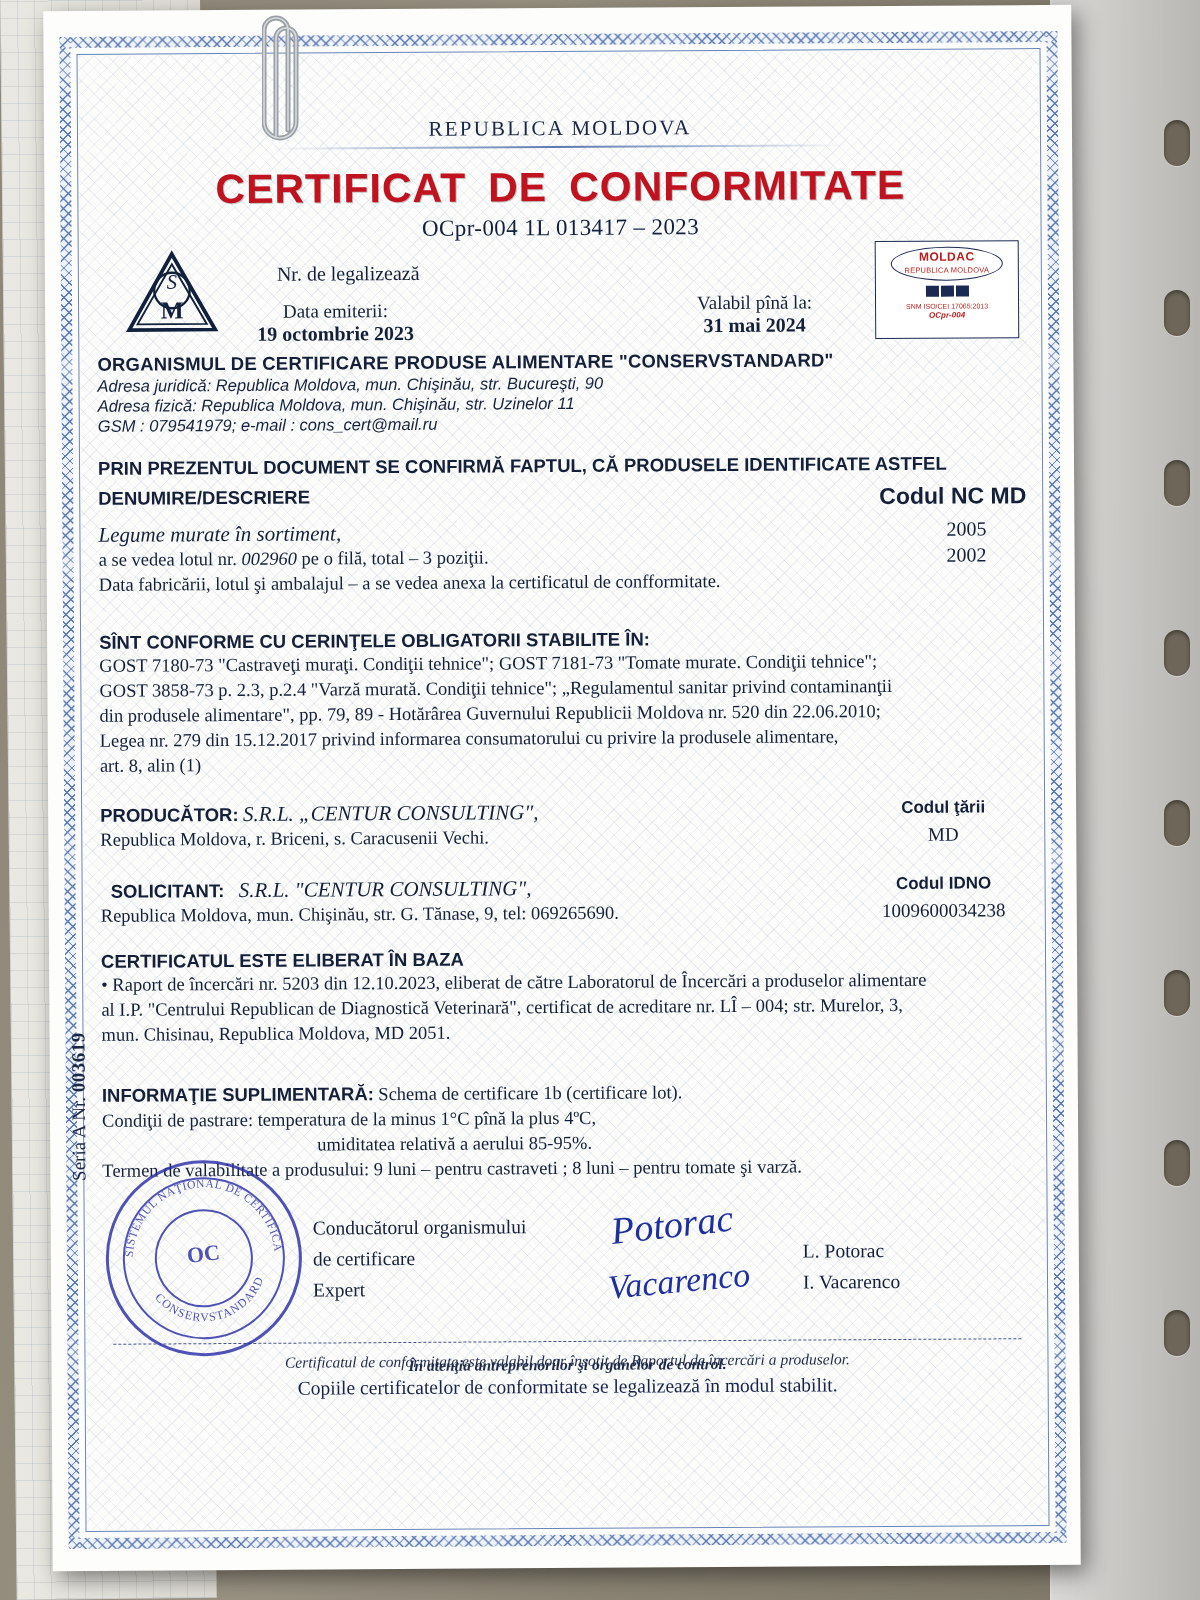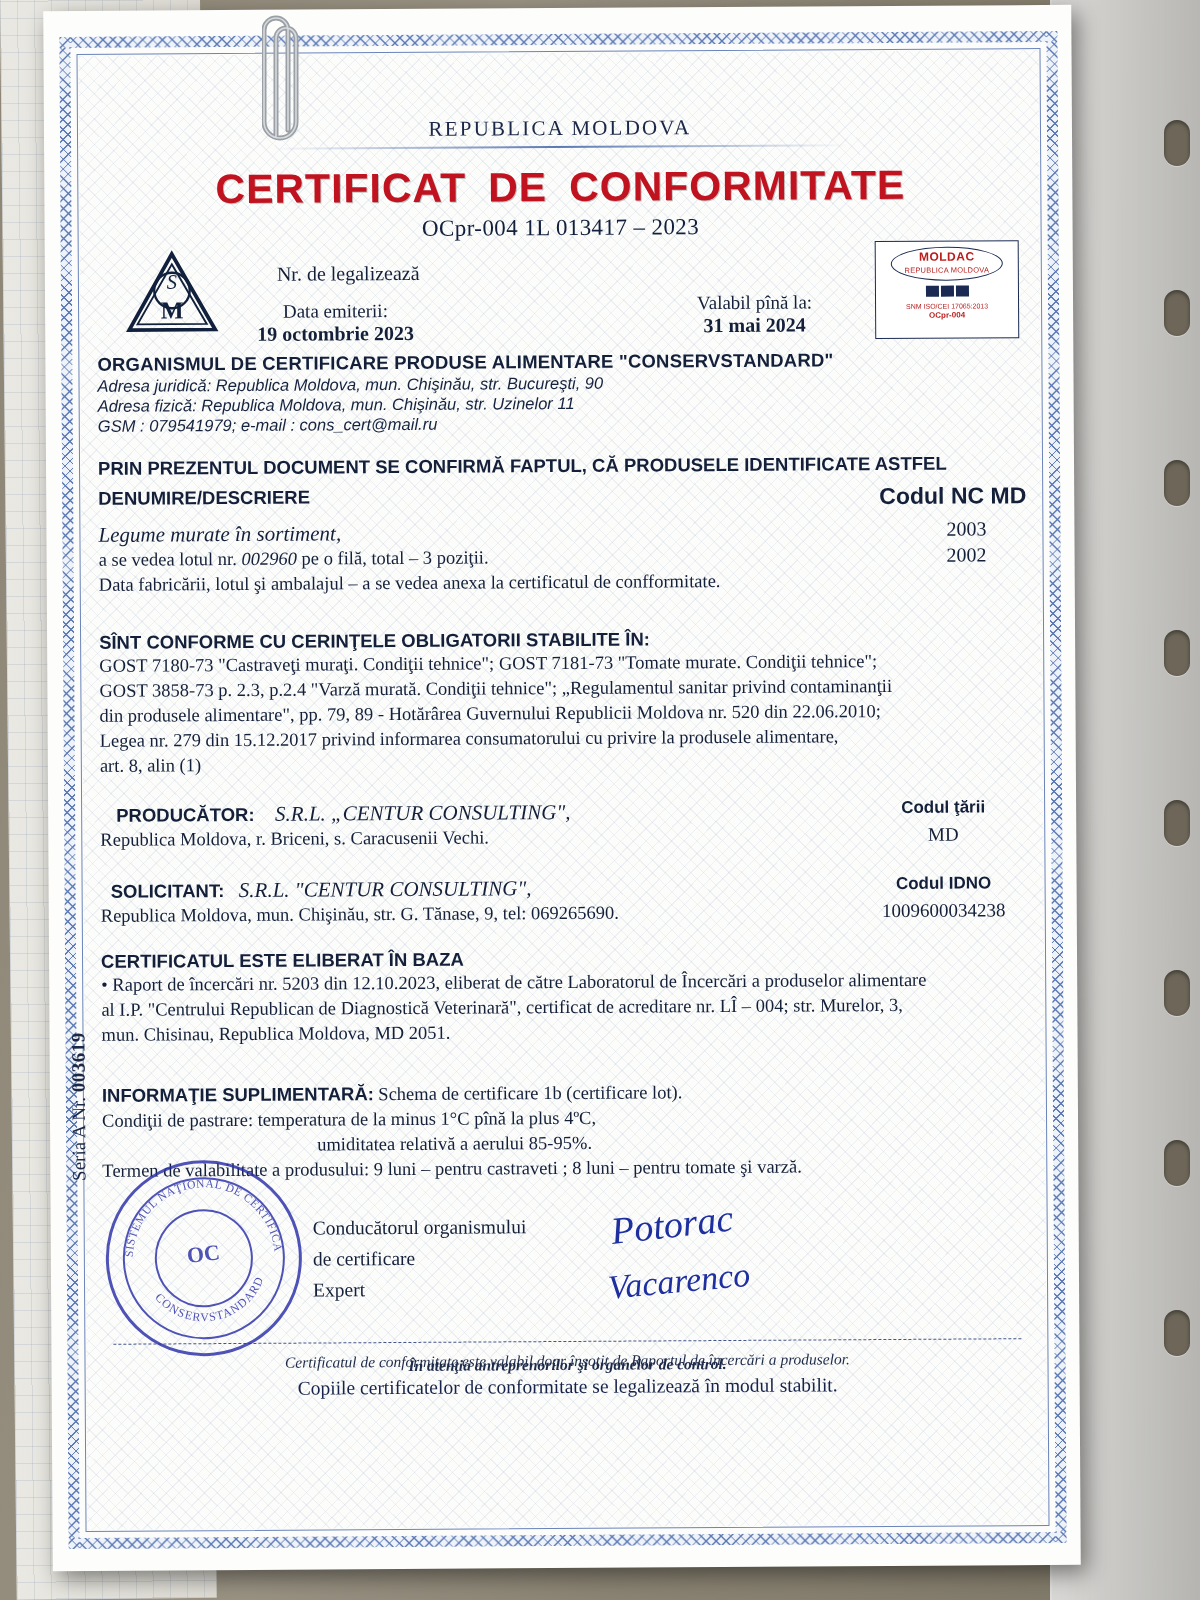--- a/index.html
+++ b/index.html
@@ -182,21 +182,21 @@
     padding-top: 4px;
     box-sizing: border-box;
   }
   .moldac .m1 { font-weight: bold; font-size: 12px; letter-spacing: .5px; }
   .moldac .m2 { font-size: 7.5px; letter-spacing: .2px; margin-top: 2px; }
   .moldac .flagrow { display:flex; justify-content:center; gap:2px; margin-top:5px; }
   .moldac .flagrow i {
     display:block; width: 13px; height: 11px; background:#1a2a52;
   }
   .moldac .m3 { font-size: 7px; margin-top: 6px; }
-  .moldac .m4 { font-size: 8px; font-weight: bold; margin-top: 1px; }
+  .moldac .m4 { font-size: 8px; font-weight: bold; margin-top: 1px; font-style: italic; }
 
   
   .org-title {
     font-weight: bold;
     font-size: 18.5px;
     letter-spacing: .2px;
     margin-top: 2px;
   }
   .org-line {
     font-family: "Liberation Sans", sans-serif;
@@ -444,36 +444,36 @@
     <div style="position:relative">
       <div class="prod-name">Legume murate în sortiment,</div>
       <div class="serif">
         <span>a se vedea lotul nr.</span>
         <span class="ital">002960</span>
         <span>pe o filă, total – 3 poziţii.</span>
       </div>
       <div class="serif">Data fabricării, lotul şi ambalajul – a se vedea anexa la certificatul de confformitate.</div>
 
       <div class="codes" style="position:absolute; right:0; top:-4px;">
-        <div>2003</div>
+        <div>2005</div>
         <div>2002</div>
       </div>
     </div>
 
     <div class="section-title">SÎNT CONFORME CU CERINŢELE OBLIGATORII STABILITE ÎN:</div>
     <div class="serif">GOST 7180-73 "Castraveţi muraţi. Condiţii tehnice";  GOST 7181-73 "Tomate murate. Condiţii tehnice";</div>
     <div class="serif">GOST 3858-73 p. 2.3, p.2.4 "Varză murată. Condiţii tehnice";  „Regulamentul sanitar privind contaminanţii</div>
     <div class="serif">din produsele alimentare", pp. 79, 89  - Hotărârea Guvernului Republicii Moldova nr. 520 din 22.06.2010;</div>
     <div class="serif">Legea nr. 279 din 15.12.2017 privind informarea consumatorului cu privire  la produsele alimentare,</div>
     <div class="serif">art. 8,  alin (1)</div>
 
     <div class="two-col" style="margin-top:24px;">
       <div>
         <div>
-          <span class="section-title" style="margin:16px">PRODUCĂTOR:</span>
+          <span class="section-title" style="margin:0">PRODUCĂTOR:</span>
           <span class="inline-big">S.R.L. „CENTUR CONSULTING",</span>
         </div>
         <div class="serif">Republica Moldova, r. Briceni, s. Caracusenii Vechi.</div>
       </div>
       <div class="right-col">
         <div class="lbl">Codul ţării</div>
         <div class="val">MD</div>
       </div>
     </div>
 
@@ -505,20 +505,24 @@
     <div class="serif">Termen de valabilitate a produsului: 9 luni – pentru castraveti ;  8 luni – pentru tomate şi varză.</div>
 
     <div class="sig-area">
       <div class="sig-labels">
         <div>Conducătorul organismului</div>
         <div>de certificare</div>
         <div>Expert</div>
       </div>
       <div class="sig-ink1">Potorac</div>
       <div class="sig-ink2">Vacarenco</div>
+      <div class="sig-names">
+        <div style="margin-top:26px">L. Potorac</div>
+        <div>I. Vacarenco</div>
+      </div>
     </div>
 
     <div class="dashed"></div>
 
     <div style="position:relative">
       <div class="footer-note">Certificatul de conformitate este valabil doar însoţit  de Raportul de încercări a produselor.</div>
       <div class="footer-note" style="position:absolute; left:0; right:0; top:4px; font-weight:bold;">În atenţia antreprenorilor şi organelor de control.</div>
       <div class="footer-strong">Copiile certificatelor de conformitate se legalizează în modul stabilit.</div>
     </div>
   </div>

